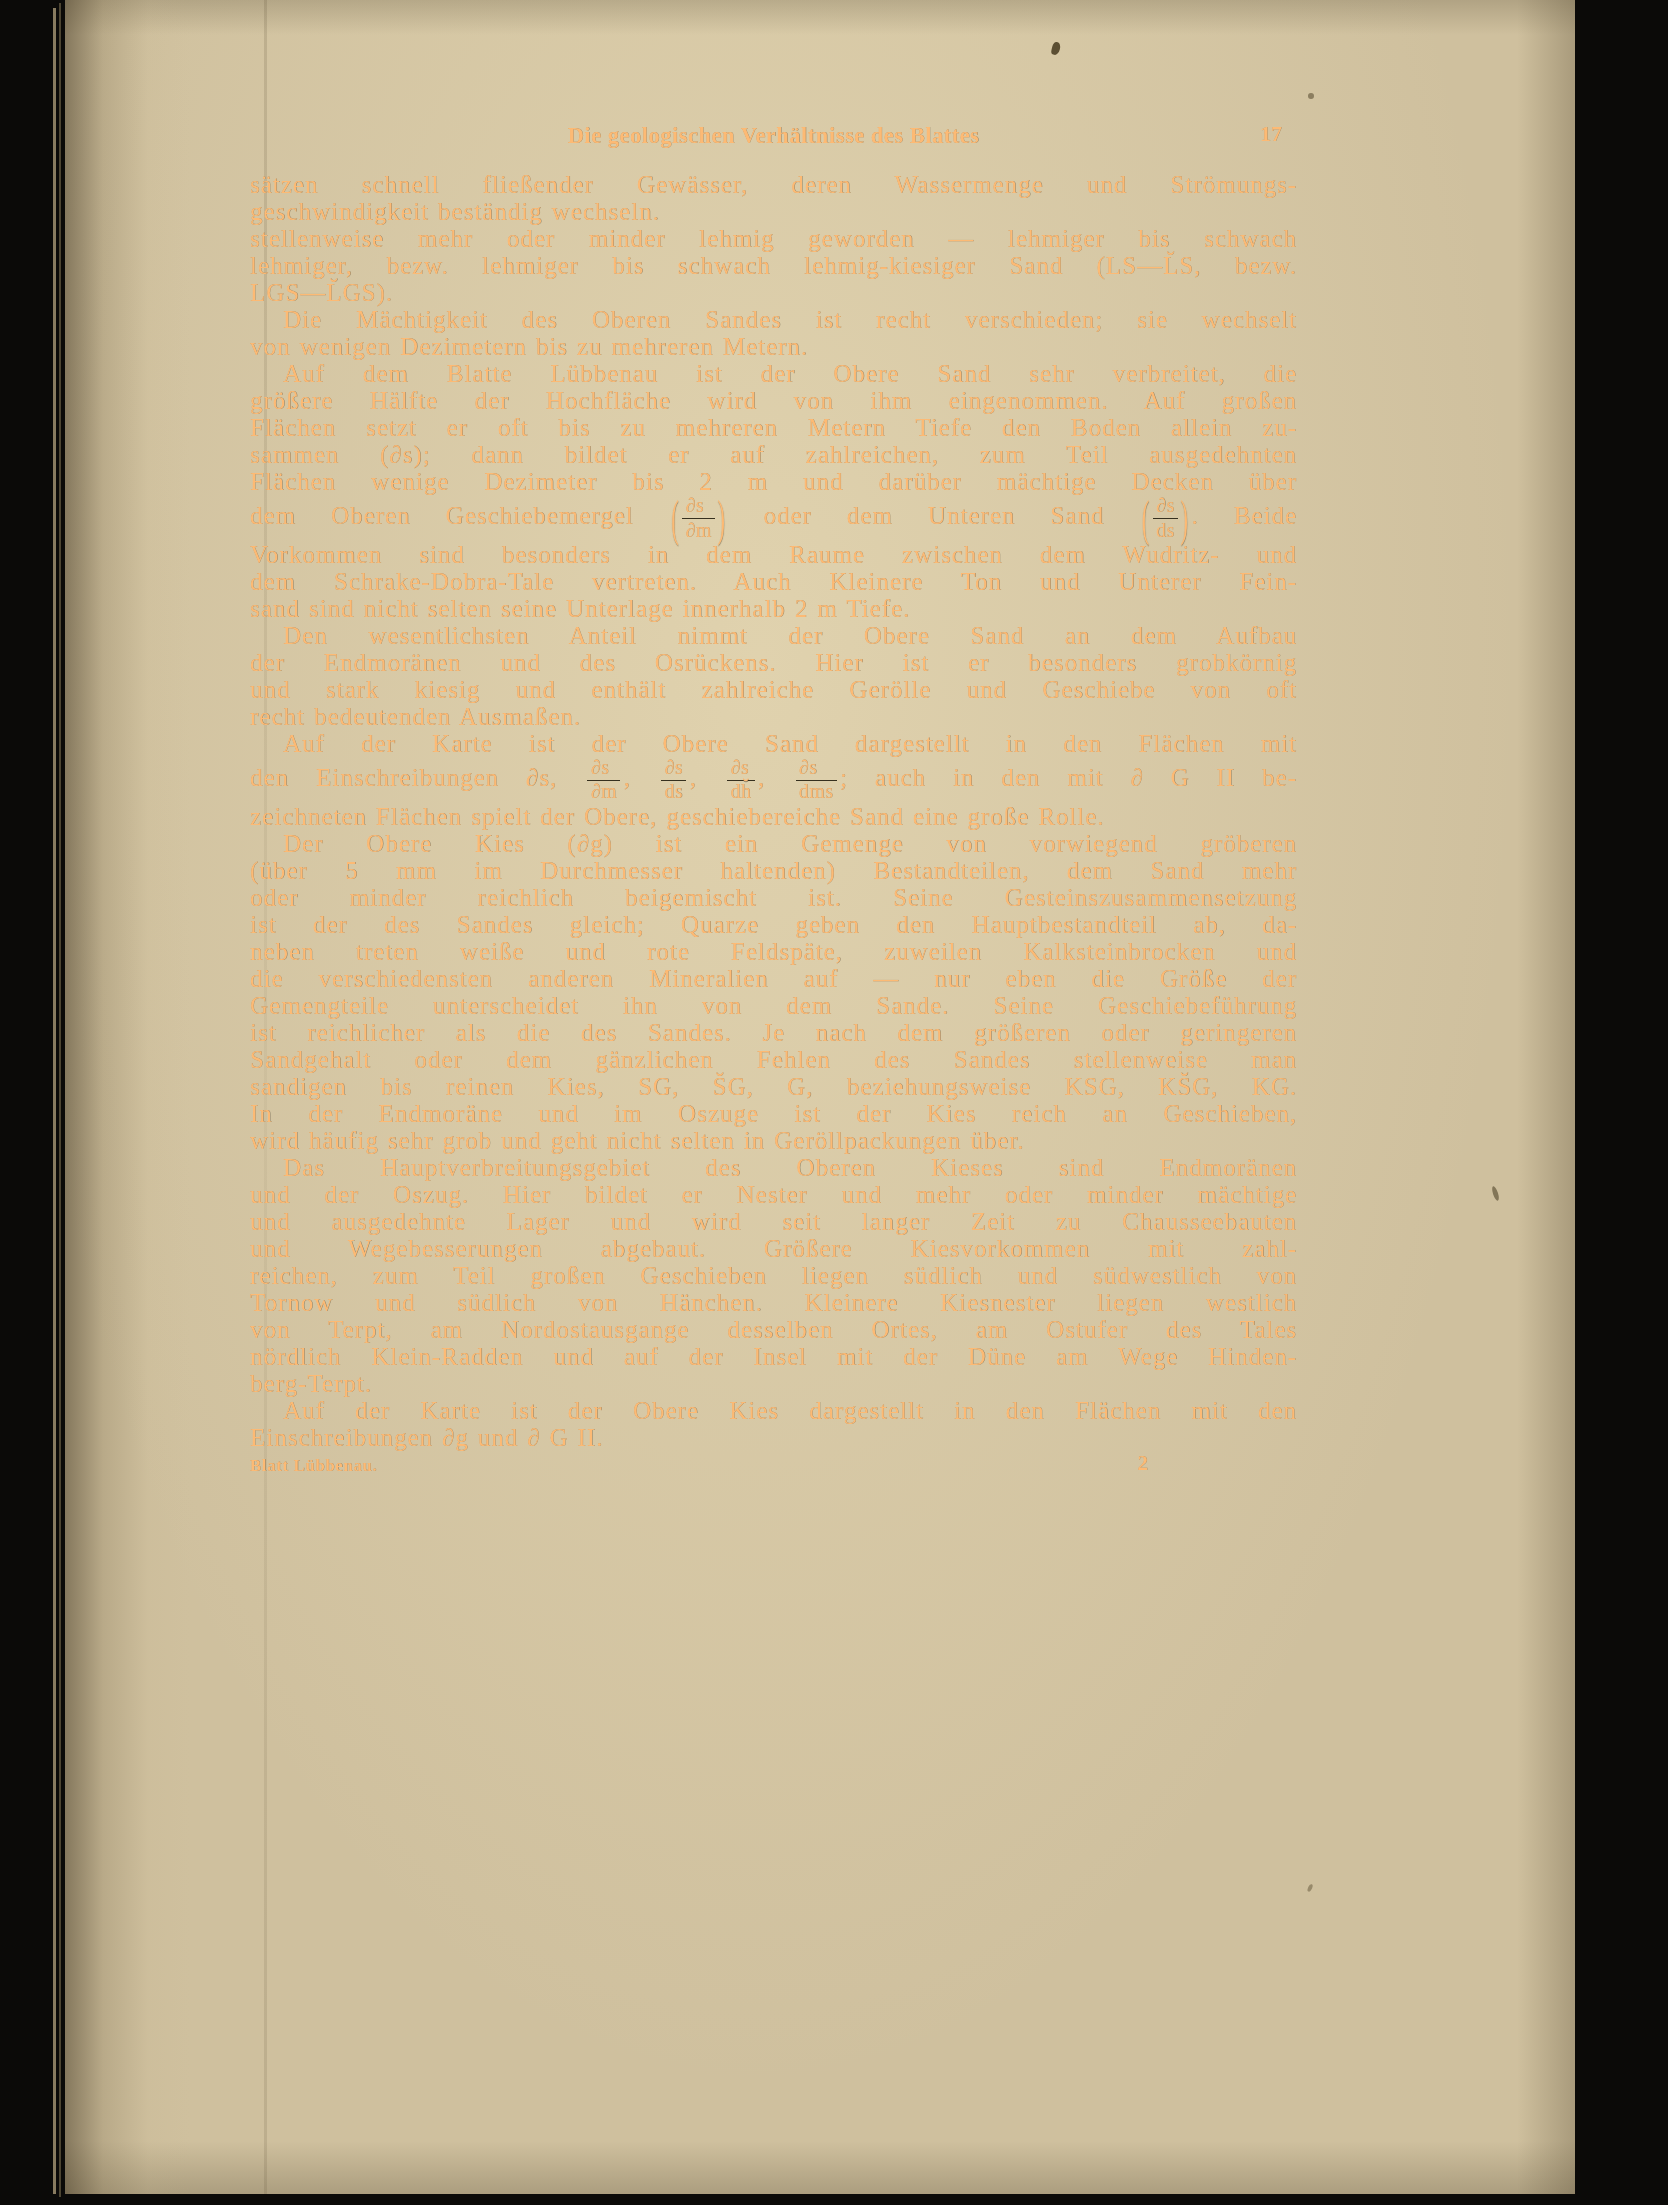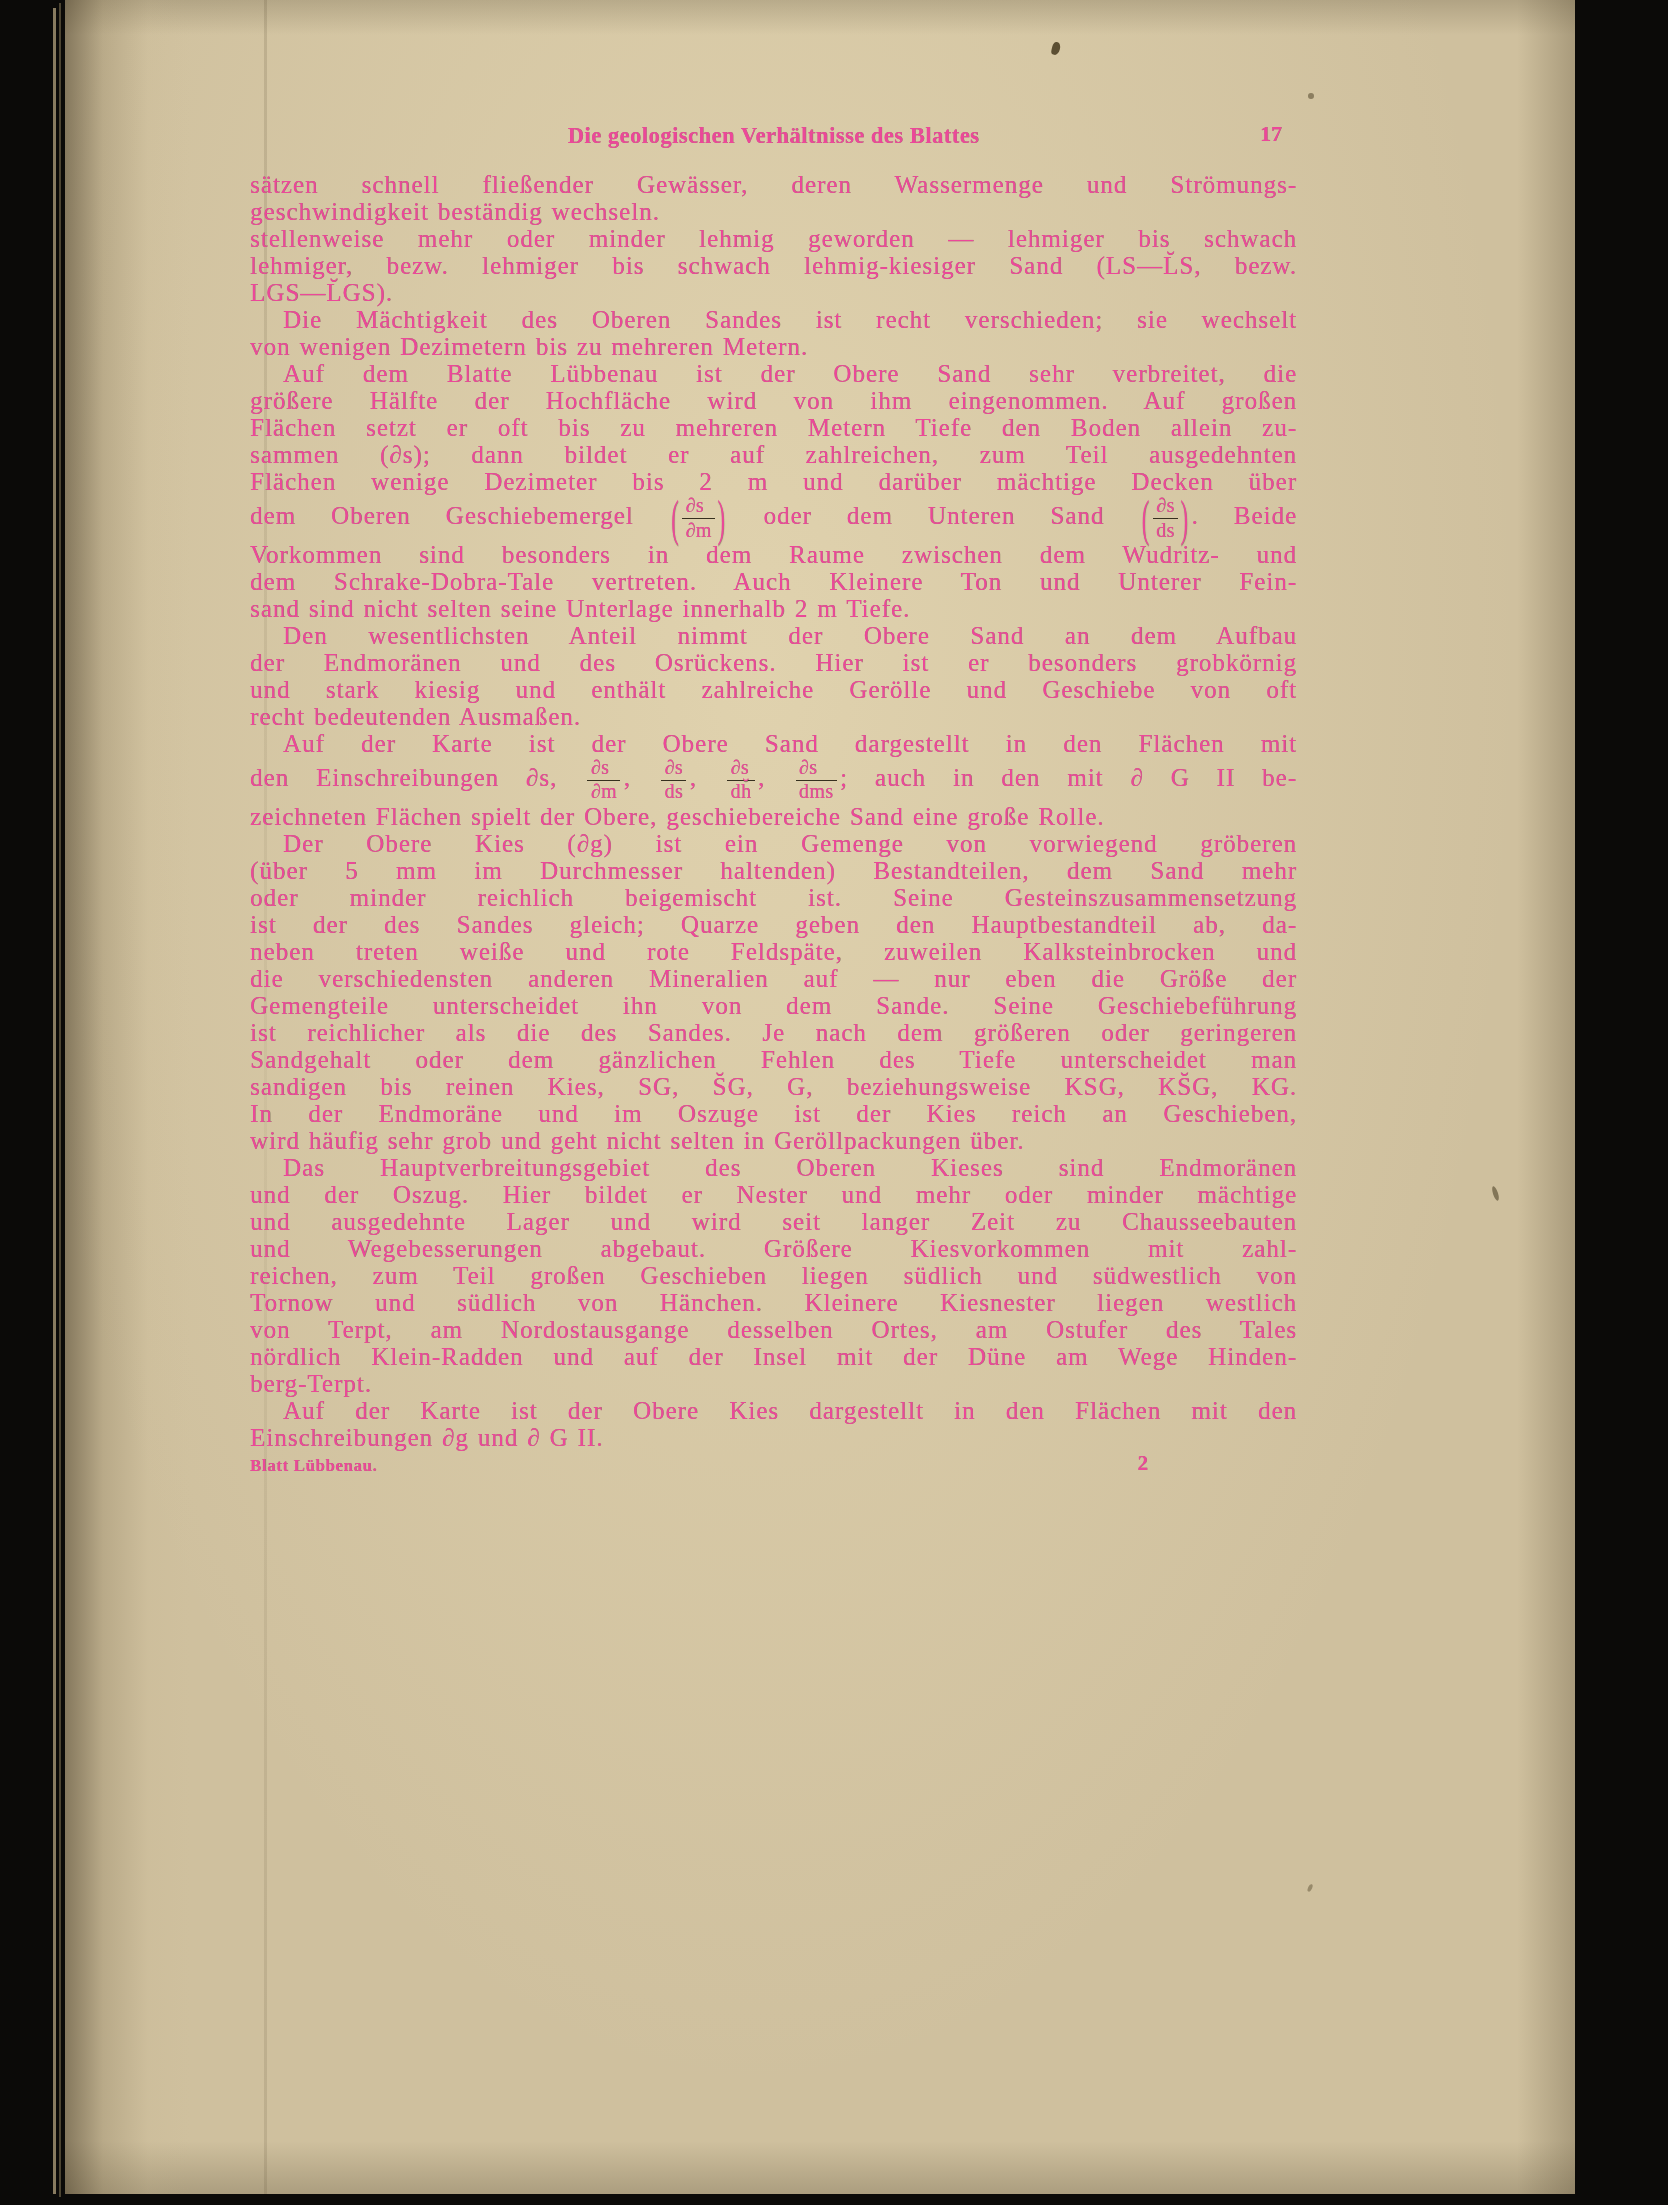--- a/index.html
+++ b/index.html
@@ -49,21 +49,21 @@
   .speck { position: absolute; background: #46391f; }
   .speck-a { left: 987px; top: 42px; width: 7.5px; height: 12.5px; border-radius: 45% 55% 60% 40%; transform: rotate(14deg); opacity: 0.85; }
   .speck-b { left: 1428px; top: 1186px; width: 5px; height: 15px; border-radius: 50%; transform: rotate(-18deg); opacity: 0.55; }
   .speck-c { left: 1243px; top: 1884px; width: 4.2px; height: 8.3px; border-radius: 50%; transform: rotate(25deg); opacity: 0.4; }
   .speck-d { left: 1243px; top: 93px; width: 5.8px; height: 5.8px; border-radius: 50%; opacity: 0.5; }
 
   .type-area {
     position: absolute;
     left: 250px; top: 123px;
     width: 1047px;
-    color: #ec4899;
+    color: #fdba74;
     text-shadow: 0.3px 0.3px 0.6px rgba(47,39,24,0.45);
   }
 
   .page-header {
     position: relative;
     height: 35px;
     margin-bottom: 13.4px;
   }
   .running-title {
     text-align: center;
@@ -204,21 +204,21 @@
       </div>
       <div class="para">
         <div class="tline indent">Der Obere Kies (∂g) ist ein Gemenge von vorwiegend gröberen</div>
         <div class="tline">(über 5 mm im Durchmesser haltenden) Bestandteilen, dem Sand mehr</div>
         <div class="tline">oder minder reichlich beigemischt ist. Seine Gesteinszusammensetzung</div>
         <div class="tline">ist der des Sandes gleich; Quarze geben den Hauptbestandteil ab, da-</div>
         <div class="tline">neben treten weiße und rote Feldspäte, zuweilen Kalksteinbrocken und</div>
         <div class="tline">die verschiedensten anderen Mineralien auf — nur eben die Größe der</div>
         <div class="tline">Gemengteile unterscheidet ihn von dem Sande. Seine Geschiebeführung</div>
         <div class="tline">ist reichlicher als die des Sandes. Je nach dem größeren oder geringeren</div>
-        <div class="tline">Sandgehalt oder dem gänzlichen Fehlen des Tiefe unterscheidet man</div>
+        <div class="tline">Sandgehalt oder dem gänzlichen Fehlen des Sandes stellenweise man</div>
         <div class="tline">sandigen bis reinen Kies, SG, S̆G, G, beziehungsweise KSG, KS̆G, KG.</div>
         <div class="tline">In der Endmoräne und im Oszuge ist der Kies reich an Geschieben,</div>
         <div class="tline lastline">wird häufig sehr grob und geht nicht selten in Geröllpackungen über.</div>
       </div>
       <div class="para">
         <div class="tline indent">Das Hauptverbreitungsgebiet des Oberen Kieses sind Endmoränen</div>
         <div class="tline">und der Oszug. Hier bildet er Nester und mehr oder minder mächtige</div>
         <div class="tline">und ausgedehnte Lager und wird seit langer Zeit zu Chausseebauten</div>
         <div class="tline">und Wegebesserungen abgebaut. Größere Kiesvorkommen mit zahl-</div>
         <div class="tline">reichen, zum Teil großen Geschieben liegen südlich und südwestlich von</div>

